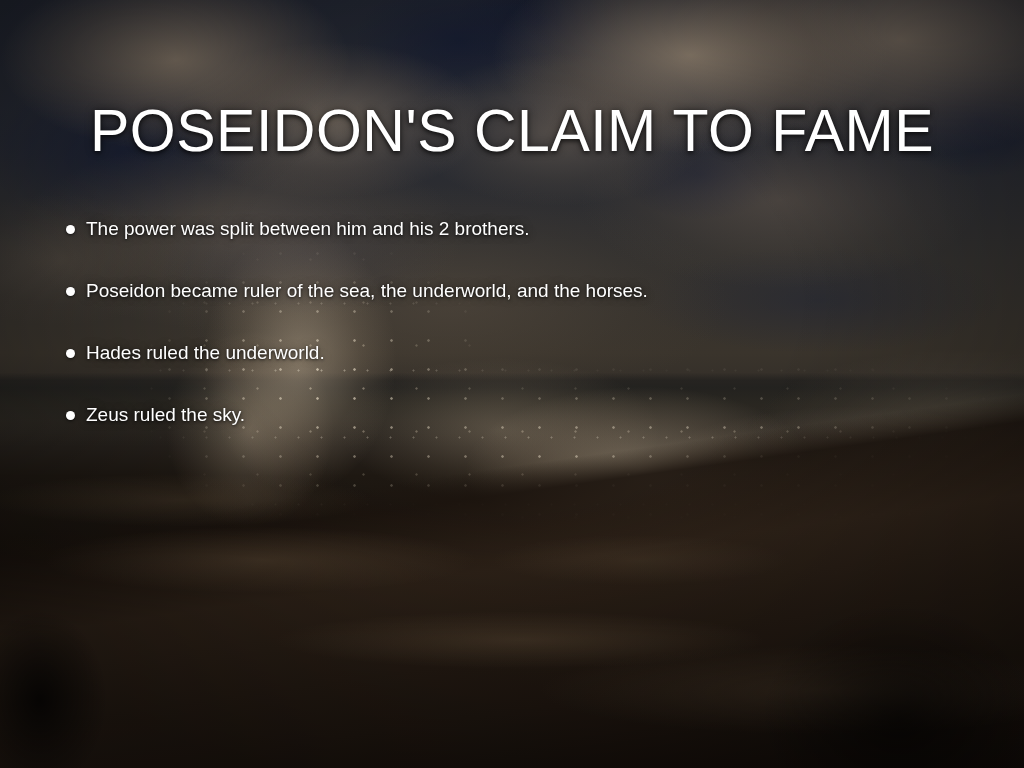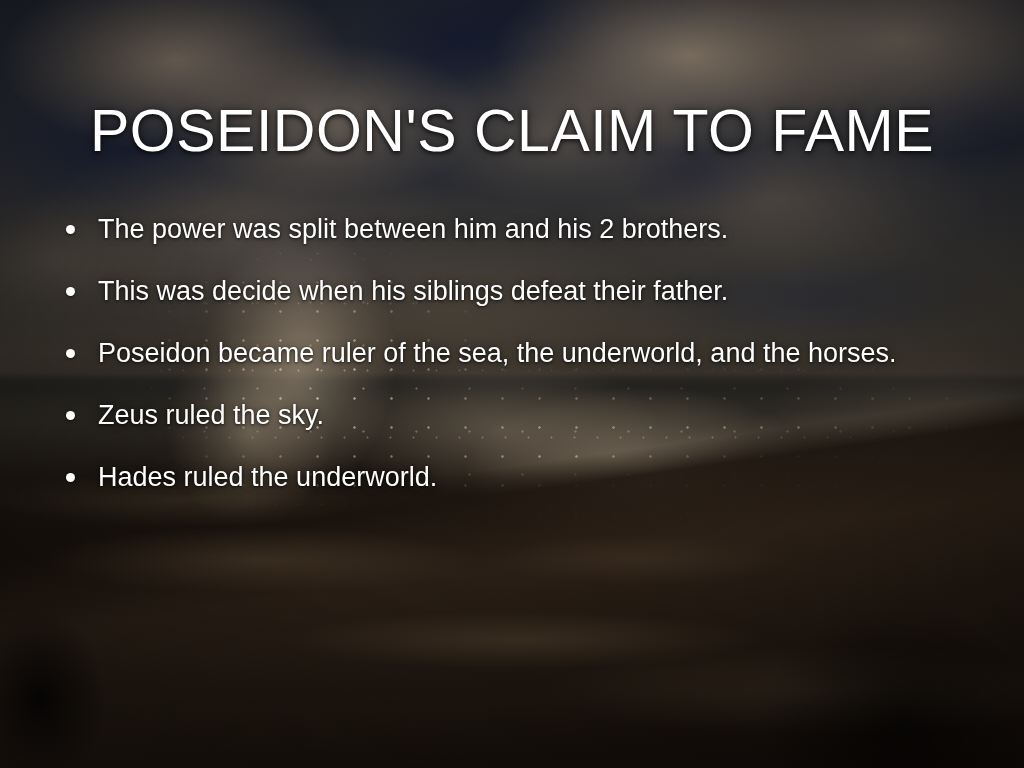--- a/index.html
+++ b/index.html
@@ -198,24 +198,24 @@
     position: absolute;
     left: 4px;
     width: 9px;
     height: 9px;
     border-radius: 50%;
     background: #ffffff;
     box-shadow: 0 1px 3px rgba(0,0,0,0.6);
   }
 
   .bullet-text {
-    margin-left: 36px;
+    margin-left: 24px;
     color: #ffffff;
     font-family: "Liberation Sans", sans-serif;
-    font-size: 27px;
+    font-size: 19px;
     font-weight: 400;
     line-height: 1.2;
     white-space: nowrap;
     text-shadow:
       0 1px 3px rgba(0,0,0,0.7),
       0 0 8px rgba(0,0,0,0.5);
   }
 </style>
 </head>
 <body>
@@ -237,36 +237,32 @@
 
     <h1 id="slide-title">POSEIDON'S CLAIM TO FAME</h1>
 
     <ul id="bullet-list">
 
       <li class="bullet-row">
         <span class="bullet-marker"></span>
         <span class="bullet-text">The power was split between him and his 2 brothers.</span>
       </li>
 
-      <li class="bullet-row">
-        <span class="bullet-marker"></span>
-        <span class="bullet-text">This was decide when his siblings defeat their father.</span>
-      </li>
 
       <li class="bullet-row">
         <span class="bullet-marker"></span>
         <span class="bullet-text">Poseidon became ruler of the sea, the underworld, and the horses.</span>
       </li>
 
       <li class="bullet-row">
         <span class="bullet-marker"></span>
+        <span class="bullet-text">Hades ruled the underworld.</span>
+      </li>
+
+      <li class="bullet-row">
+        <span class="bullet-marker"></span>
         <span class="bullet-text">Zeus ruled the sky.</span>
-      </li>
-
-      <li class="bullet-row">
-        <span class="bullet-marker"></span>
-        <span class="bullet-text">Hades ruled the underworld.</span>
       </li>
 
     </ul>
 
   </div>
 </div>
 
 </body></html>

